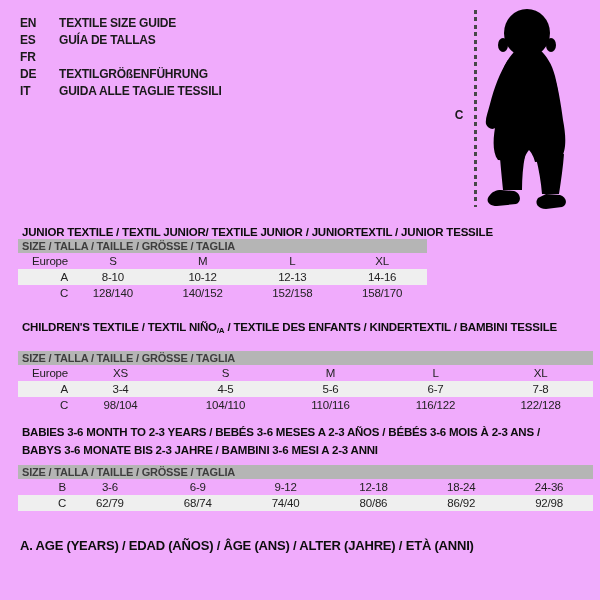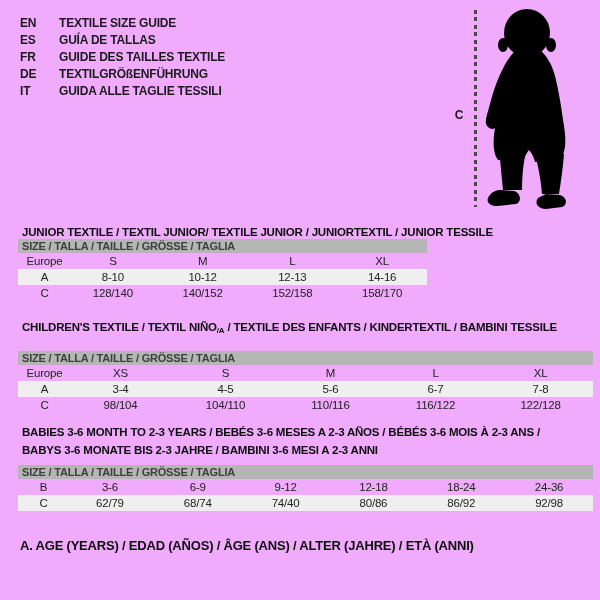--- a/index.html
+++ b/index.html
@@ -36,21 +36,21 @@
 
   
   .tbl-wrap { position:absolute; left:18px; }
   table { border-collapse:collapse; table-layout:fixed; width:100%; }
   th.size-head {
     background:#b5b5b5; color:#3e3e3e; font-weight:700; font-size:11px;
     text-align:left; height:14px; padding:0 8px 0 4px; line-height:14px; white-space:nowrap;
   }
   td { height:16px; font-size:11.5px; font-weight:400; color:#222; text-align:center;
        padding:0; line-height:16px; white-space:nowrap; }
-  td.rlabel { text-align:center; padding-left:3px;margin-left:31px; }
+  td.rlabel { text-align:right; padding-left:3px;margin-left:31px; }
   tr.alt td { background:#efefef; }
 
   
   .notes { position:absolute; left:20px; top:537px; }
   .note { height:18px; line-height:18px; font-weight:700; font-size:13px; white-space:nowrap; color:#0d0d0d; }
 </style>
 </head>
 <body>
 
 <div class="page">
@@ -59,21 +59,20 @@
     <div class="lang-row">
       <span class="lang-code">EN</span>
       <span class="lang-label">TEXTILE SIZE GUIDE</span>
     </div>
     <div class="lang-row">
       <span class="lang-code">ES</span>
       <span class="lang-label">GUÍA DE TALLAS</span>
     </div>
     <div class="lang-row">
       <span class="lang-code">FR</span>
-      <span class="lang-label">GUIDE DES TAILLES TEXTILE</span>
     </div>
     <div class="lang-row">
       <span class="lang-code">DE</span>
       <span class="lang-label">TEXTILGRÖßENFÜHRUNG</span>
     </div>
     <div class="lang-row">
       <span class="lang-code">IT</span>
       <span class="lang-label">GUIDA ALLE TAGLIE TESSILI</span>
     </div>
   </div>

